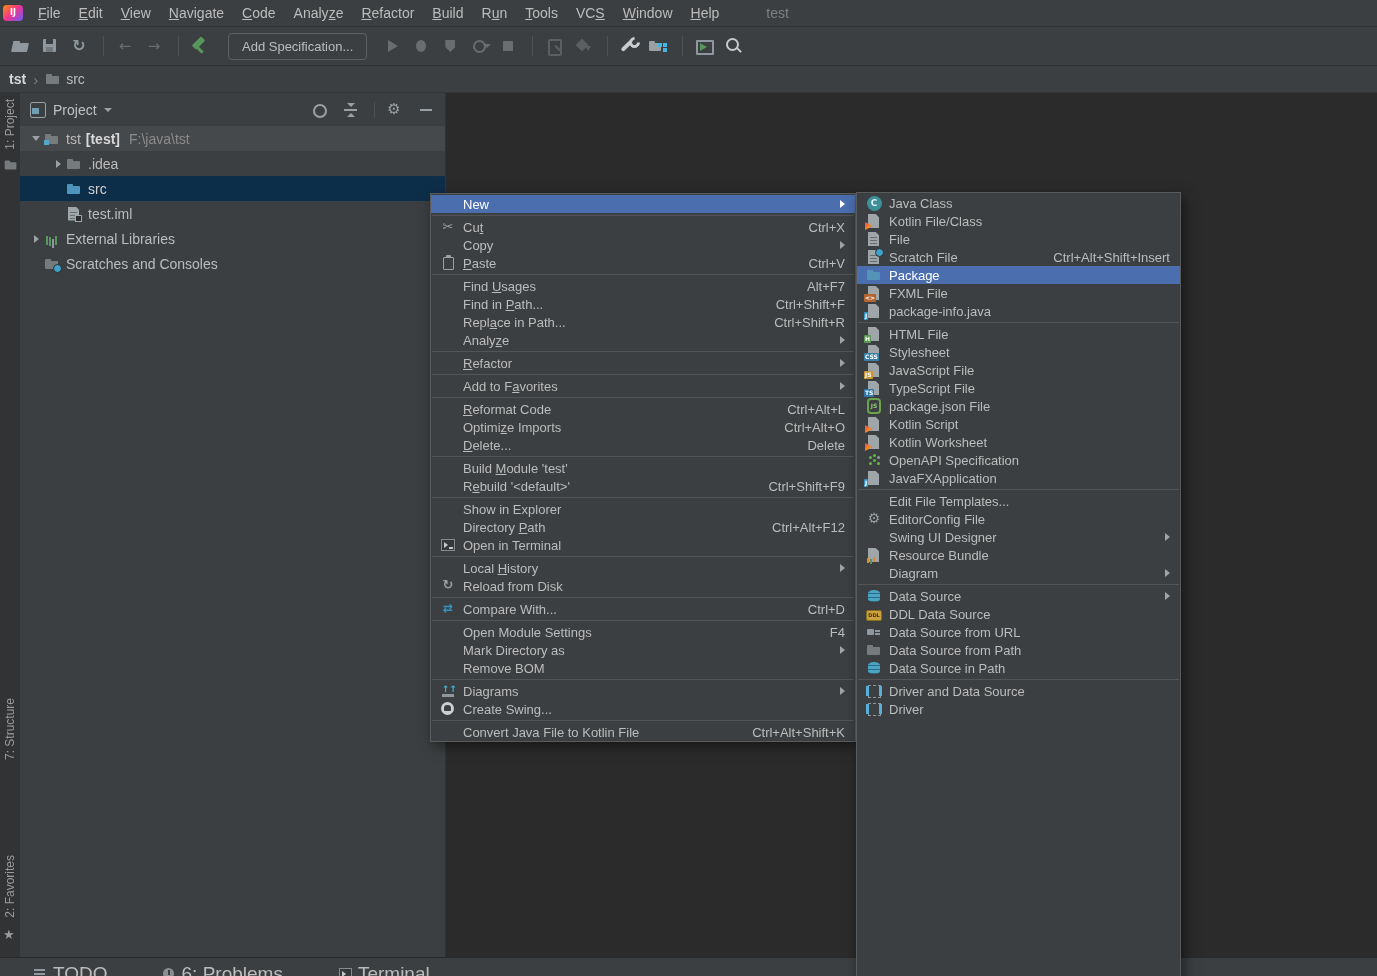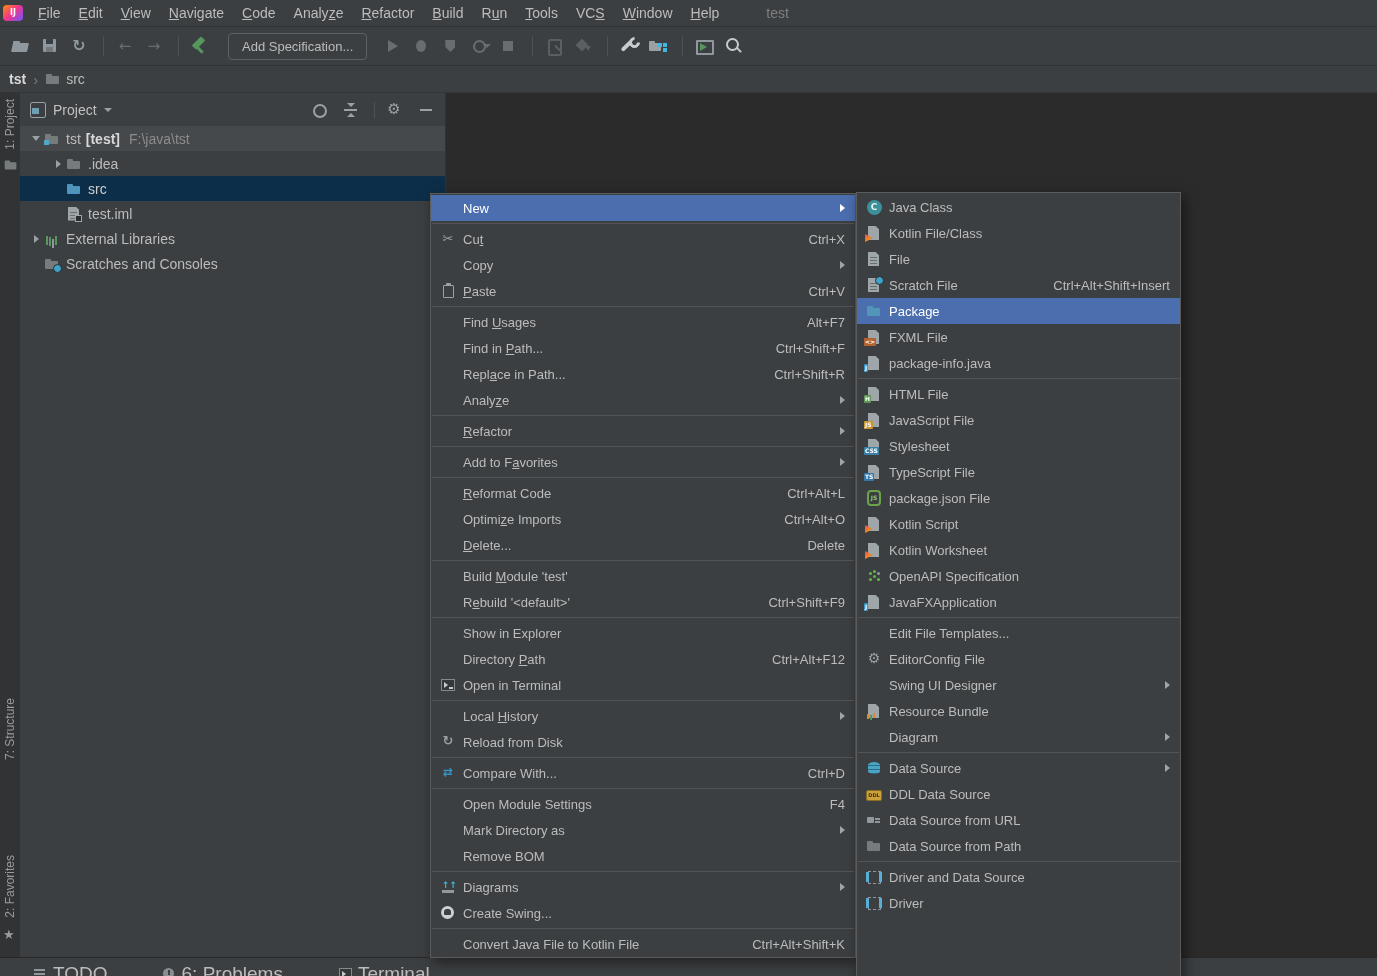--- a/index.html
+++ b/index.html
@@ -133,21 +133,21 @@
   .i-diagr i.a{left:2px;top:11px;width:12px;height:3px;background:#8e989e}
   .i-diagr i.b{left:2px;top:1px;width:12px;text-align:center;font:bold 9px/10px "DejaVu Sans",sans-serif;color:#40b6e0}
   .i-github i.a{left:1px;top:1px;width:13px;height:13px;border-radius:50%;background:#cdd0d2}
   .i-github i.b{left:4px;top:4px;width:7px;height:6px;background:#3c3f41;border-radius:3px 3px 1px 1px}
   .i-libs i.a{left:2px;bottom:2px;width:2px;height:9px;background:#57965c;box-shadow:3px 1px 0 #57965c,6px 3px 0 #8e989e,9px 0 0 #57965c}
   .i-bundle i.a{left:2px;top:1px;width:11px;height:14px;background:#9fa6a9;clip-path:polygon(0 0,70% 0,100% 24%,100% 100%,0 100%)}
   .i-bundle i.b{left:1px;bottom:0;width:2px;height:5px;background:#d98a3a;box-shadow:3px 1px 0 #57965c,6px -1px 0 #d98a3a}
   
   .menu{position:absolute;background:#3c3f41;border:1px solid #5b5b5b;box-shadow:3px 4px 12px rgba(0,0,0,.5);
         font-size:13px;color:#bcbcbc;padding-top:1px;z-index:50}
-  .mi{height:26px;display:flex;align-items:center;padding:0 10px 0 8px}
+  .mi{height:18px;display:flex;align-items:center;padding:0 10px 0 8px}
   .mi .gut{width:18px;flex:none;display:flex;align-items:center;justify-content:center;position:relative}
   .mi .lbl{margin-left:6px;white-space:nowrap}
   .mi .sc{margin-left:auto;padding-left:22px;white-space:nowrap;color:#bcbcbc}
   .mi .arr{margin-left:auto;border-left:5px solid #9fa4a7;border-top:4px solid transparent;border-bottom:4px solid transparent;flex:none}
   .mi.sel{background:#4b6eaf;color:#fff}
   .mi.sel .arr{border-left-color:#fff}
   .msep{height:1px;background:#545454;margin:2px 1px}
   
   .statusbar{position:absolute;left:0;right:0;bottom:0;height:18px;background:#3c3f41;border-top:1px solid #282828;
              display:flex;align-items:flex-start;overflow:hidden;font-size:19px;color:#bcbcbc;z-index:10}
@@ -639,33 +639,33 @@
             <i class="a"></i>
             <span class="fb fb-h">H</span>
           </span>
         </span>
       <span class="lbl">HTML File</span>
     </div>
     <div class="mi">
       <span class="gut">
           <span class="ic i-file">
             <i class="a"></i>
+            <span class="fb fb-css">CSS</span>
+          </span>
+        </span>
+      <span class="lbl">Stylesheet</span>
+    </div>
+    <div class="mi">
+      <span class="gut">
+          <span class="ic i-file">
+            <i class="a"></i>
             <span class="fb fb-js">JS</span>
           </span>
         </span>
       <span class="lbl">JavaScript File</span>
-    </div>
-    <div class="mi">
-      <span class="gut">
-          <span class="ic i-file">
-            <i class="a"></i>
-            <span class="fb fb-css">CSS</span>
-          </span>
-        </span>
-      <span class="lbl">Stylesheet</span>
     </div>
     <div class="mi">
       <span class="gut">
           <span class="ic i-file">
             <i class="a"></i>
             <span class="fb fb-ts">TS</span>
           </span>
         </span>
       <span class="lbl">TypeScript File</span>
     </div>
@@ -769,20 +769,28 @@
     </div>
     <div class="mi">
       <span class="gut">
           <span class="ic i-folder dim">
             <i class="a"></i>
             <i class="b"></i>
           </span>
         </span>
       <span class="lbl">Data Source from Path</span>
     </div>
+    <div class="mi">
+      <span class="gut">
+          <span class="ic i-db">
+            <i class="a"></i>
+          </span>
+        </span>
+      <span class="lbl">Data Source in Path</span>
+    </div>
     <div class="msep"></div>
     <div class="mi">
       <span class="gut">
           <span class="ic i-driver">
             <i class="a"></i>
             <i class="b"></i>
             <i class="c"></i>
           </span>
         </span>
       <span class="lbl">Driver and Data Source</span>

